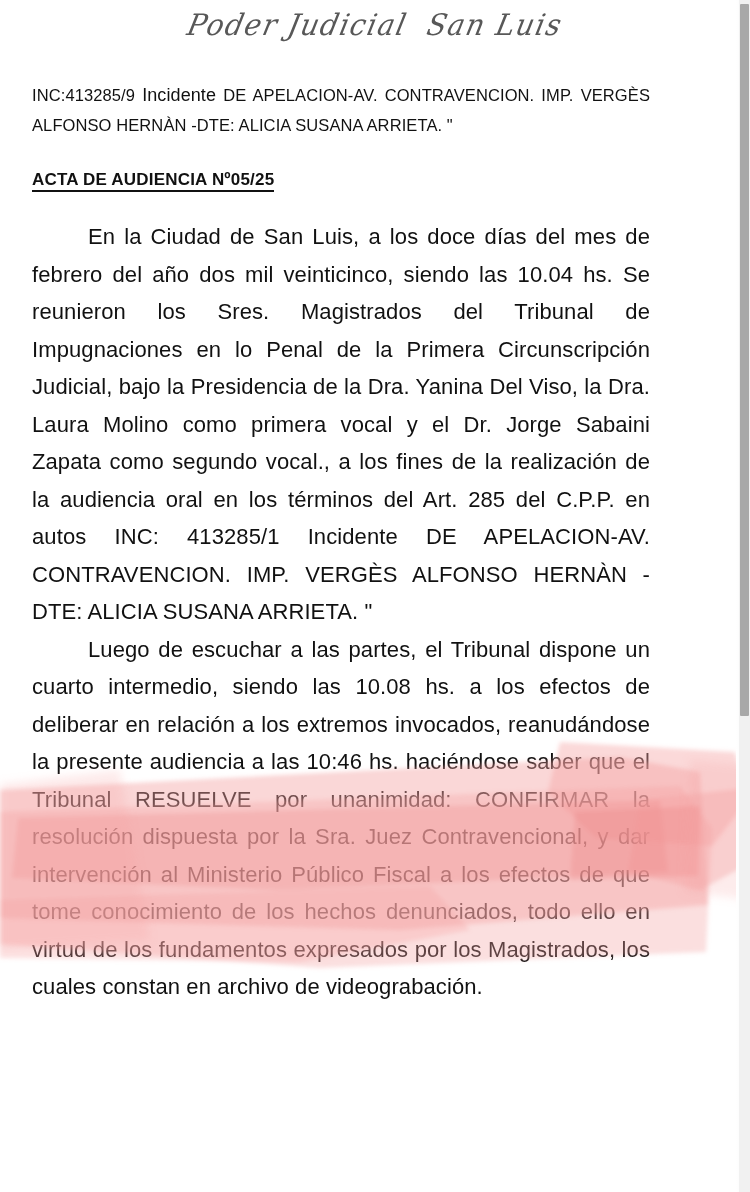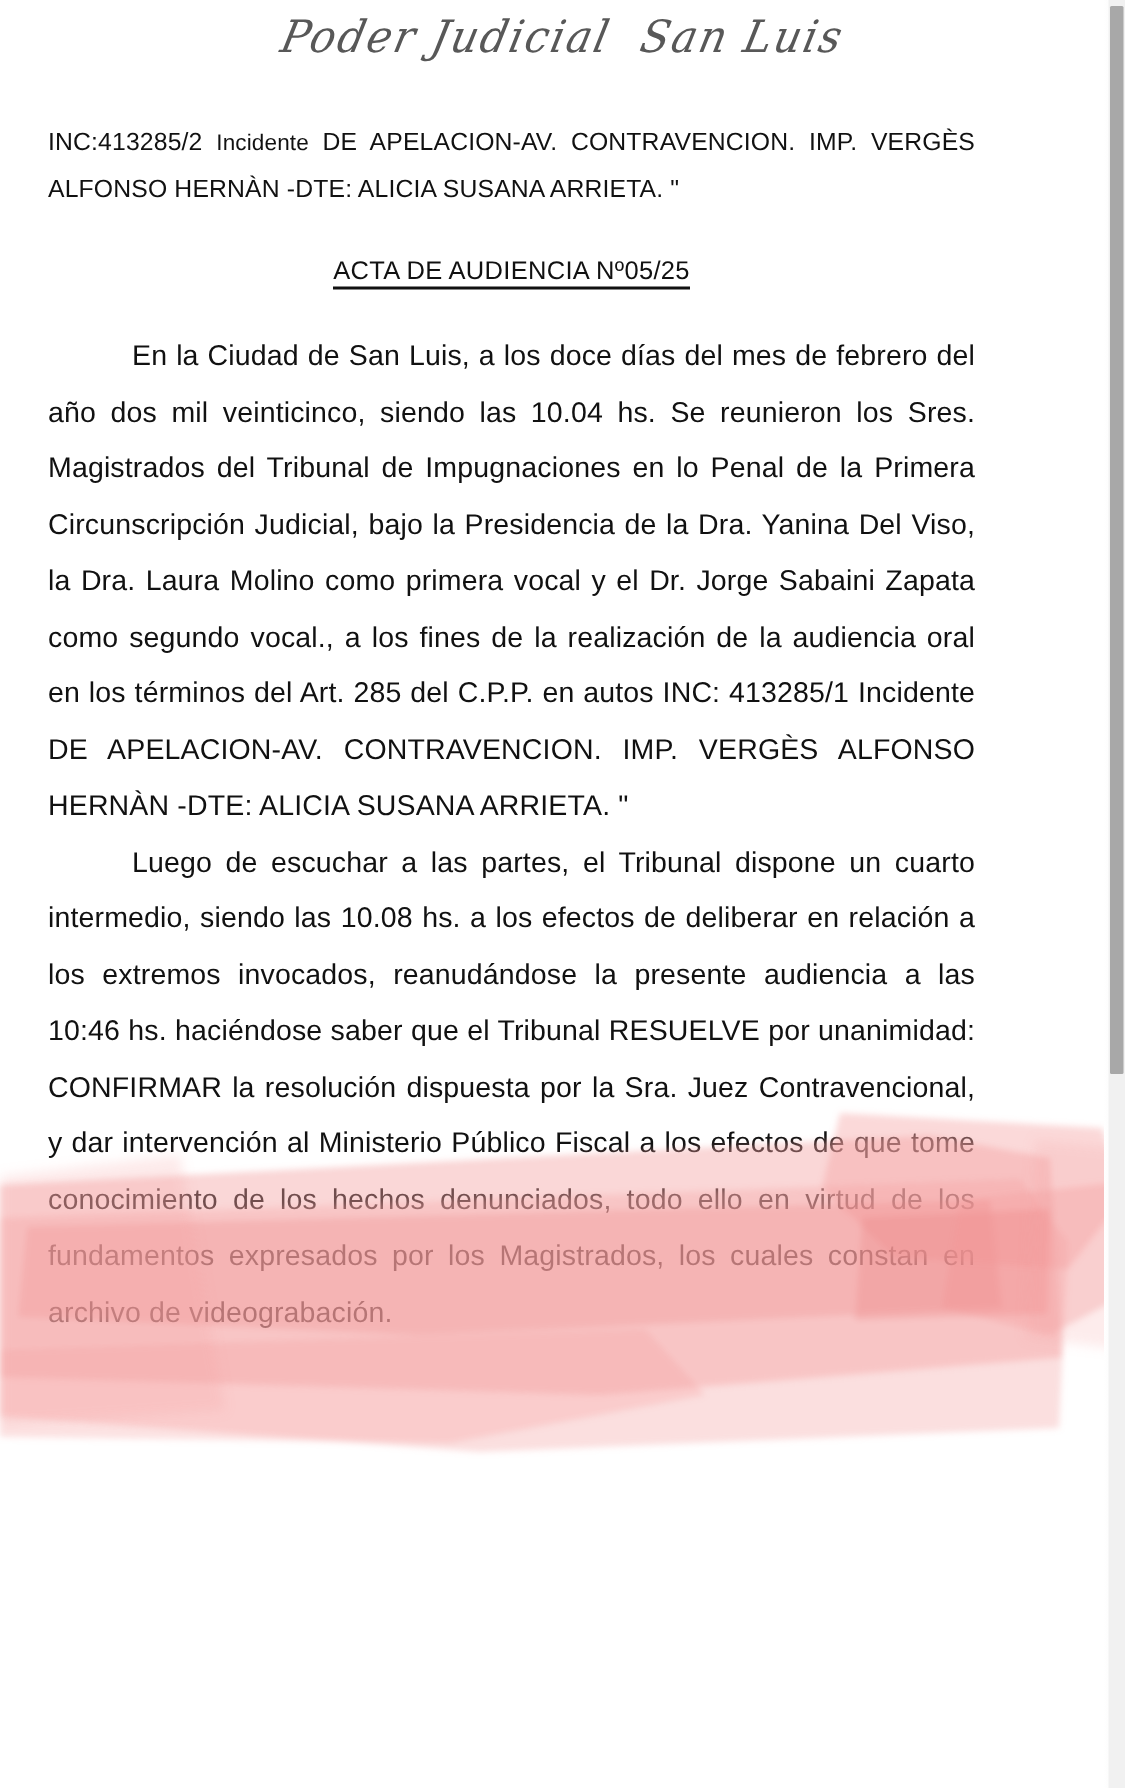--- a/index.html
+++ b/index.html
@@ -69,39 +69,38 @@
 
   .caption-block {
     font-size: 16.5px;
     line-height: 30px;
     text-align: justify;
     text-align-last: left;
     margin: 0;
     letter-spacing: 0.1px;
   }
   .caption-block .small {
-    font-size: 15px;
+    font-size: 18px;
     margin-top: 44px;
   }
 
   .acta-title {
     margin: 30px 0 0 0;
-    text-align: center;
     font-size: 17px;
-    font-weight: normal;
+    font-weight: bold;
     letter-spacing: 0.2px;
   }
   .acta-title span {
     border-bottom: 2px solid #111111;
     padding-bottom: 1px;
   }
 
   p.para {
     margin: 0;
-    font-size: 19px;
+    font-size: 22px;
     line-height: 37.5px;
     text-align: justify;
     text-align-last: left;
     text-indent: 56px;
     letter-spacing: 0.1px;
   }
   p.para.first {
     margin-top: 28px;
   }
 
@@ -139,21 +138,21 @@
 
 <div class="page">
 
   <div class="letterhead">
     <span class="letterhead-script">Poder Judicial  San Luis</span>
   </div>
 
   <div class="doc-body">
 
     <p class="caption-block">
-      <span>INC:413285/2</span>
+      <span>INC:413285/9</span>
       <span class="small">Incidente</span>
       <span>DE  APELACION-AV.  CONTRAVENCION.  IMP. VERGÈS ALFONSO HERNÀN -DTE: ALICIA SUSANA ARRIETA. "</span>
     </p>
 
     <h1 class="acta-title">
       <span>ACTA DE AUDIENCIA Nº05/25</span>
     </h1>
 
     <p class="para first">En la Ciudad de San Luis, a los  doce días del mes de febrero  del año dos mil veinticinco, siendo las 10.04 hs. Se reunieron los Sres. Magistrados del Tribunal de Impugnaciones en lo Penal de la Primera Circunscripción Judicial, bajo la Presidencia de la Dra. Yanina Del Viso, la Dra. Laura Molino como primera vocal y el Dr. Jorge Sabaini Zapata  como segundo vocal., a los fines de la realización de la audiencia oral en los términos del Art. 285 del C.P.P. en autos INC: 413285/1 Incidente DE APELACION-AV. CONTRAVENCION. IMP. VERGÈS ALFONSO HERNÀN -DTE: ALICIA SUSANA ARRIETA. "</p>
     <p class="para">Luego de escuchar a las partes, el Tribunal dispone un cuarto intermedio, siendo las 10.08 hs. a los efectos de deliberar en relación a los extremos invocados,  reanudándose la presente  audiencia a las 10:46   hs. haciéndose saber que el Tribunal RESUELVE por unanimidad: CONFIRMAR la resolución dispuesta por la Sra. Juez Contravencional, y dar intervención al Ministerio Público Fiscal a los efectos de que tome conocimiento de los hechos denunciados, todo ello en virtud de los fundamentos expresados por los Magistrados, los cuales constan en archivo de videograbación.</p>

